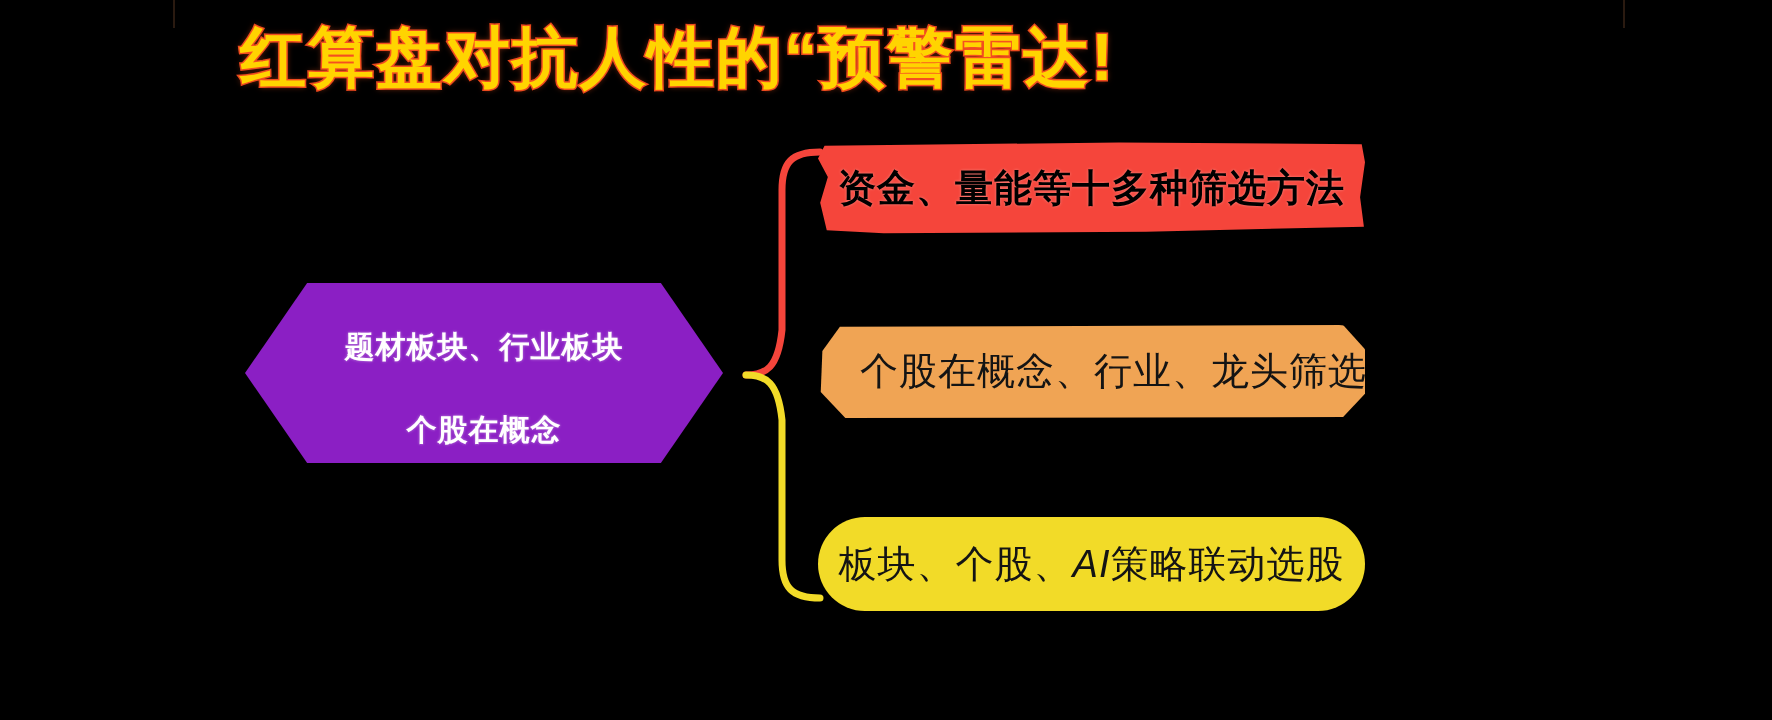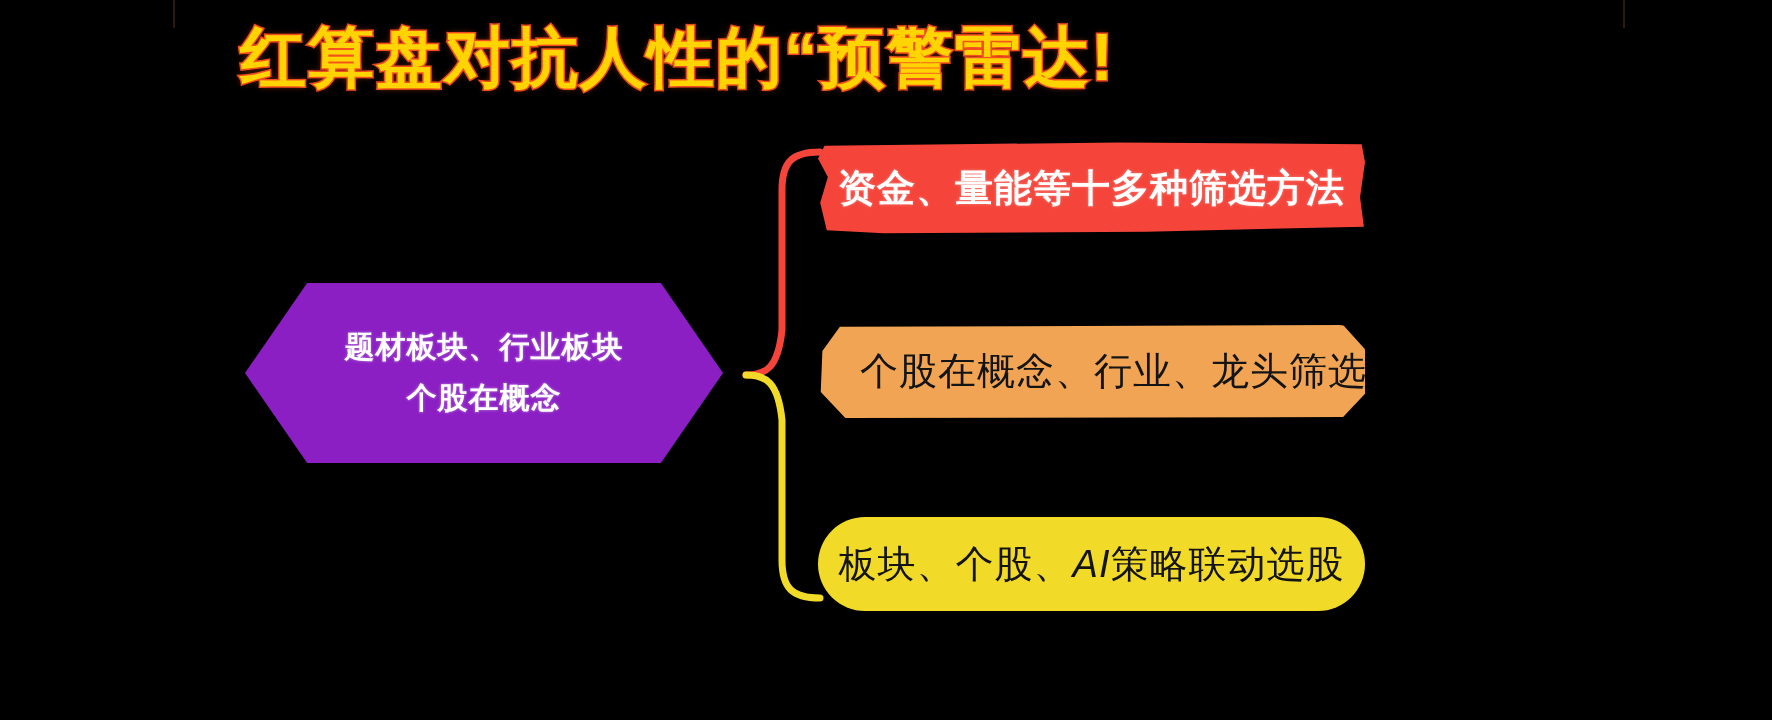--- a/index.html
+++ b/index.html
@@ -69,20 +69,21 @@
     justify-content: center;
     gap: 10px;
   }
   .hex-line {
     color: #FFFFFF;
     font-size: 30px;
     font-weight: 700;
     letter-spacing: 1px;
     white-space: nowrap;
     text-shadow: 0 0 3px rgba(255,255,255,0.45);
+    margin-top: 32px;
   }
 
   
   #connectors {
     position: absolute;
     left: 700px;
     top: 130px;
     width: 180px;
     height: 490px;
     pointer-events: none;
@@ -112,21 +113,21 @@
     -webkit-clip-path: polygon(
        1.2% 4%, 55% 0.6%, 99.4% 2.4%, 100% 22%, 99.1% 60%,
        99.8% 92%, 60% 97.5%, 12% 99.2%, 1.6% 96%, 0.4% 66%,
        1.8% 38%, 0% 18%);
     clip-path: polygon(
        1.2% 4%, 55% 0.6%, 99.4% 2.4%, 100% 22%, 99.1% 60%,
        99.8% 92%, 60% 97.5%, 12% 99.2%, 1.6% 96%, 0.4% 66%,
        1.8% 38%, 0% 18%);
   }
   #box-red .callout-text {
-    color: #ffffff;
+    color: #000000;
     font-weight: 700;
     text-shadow: 0 0 3px rgba(255,255,255,0.35);
   }
 
   
   #box-orange {
     left: 818px;
     top: 325px;
     width: 547px;
     height: 93px;

